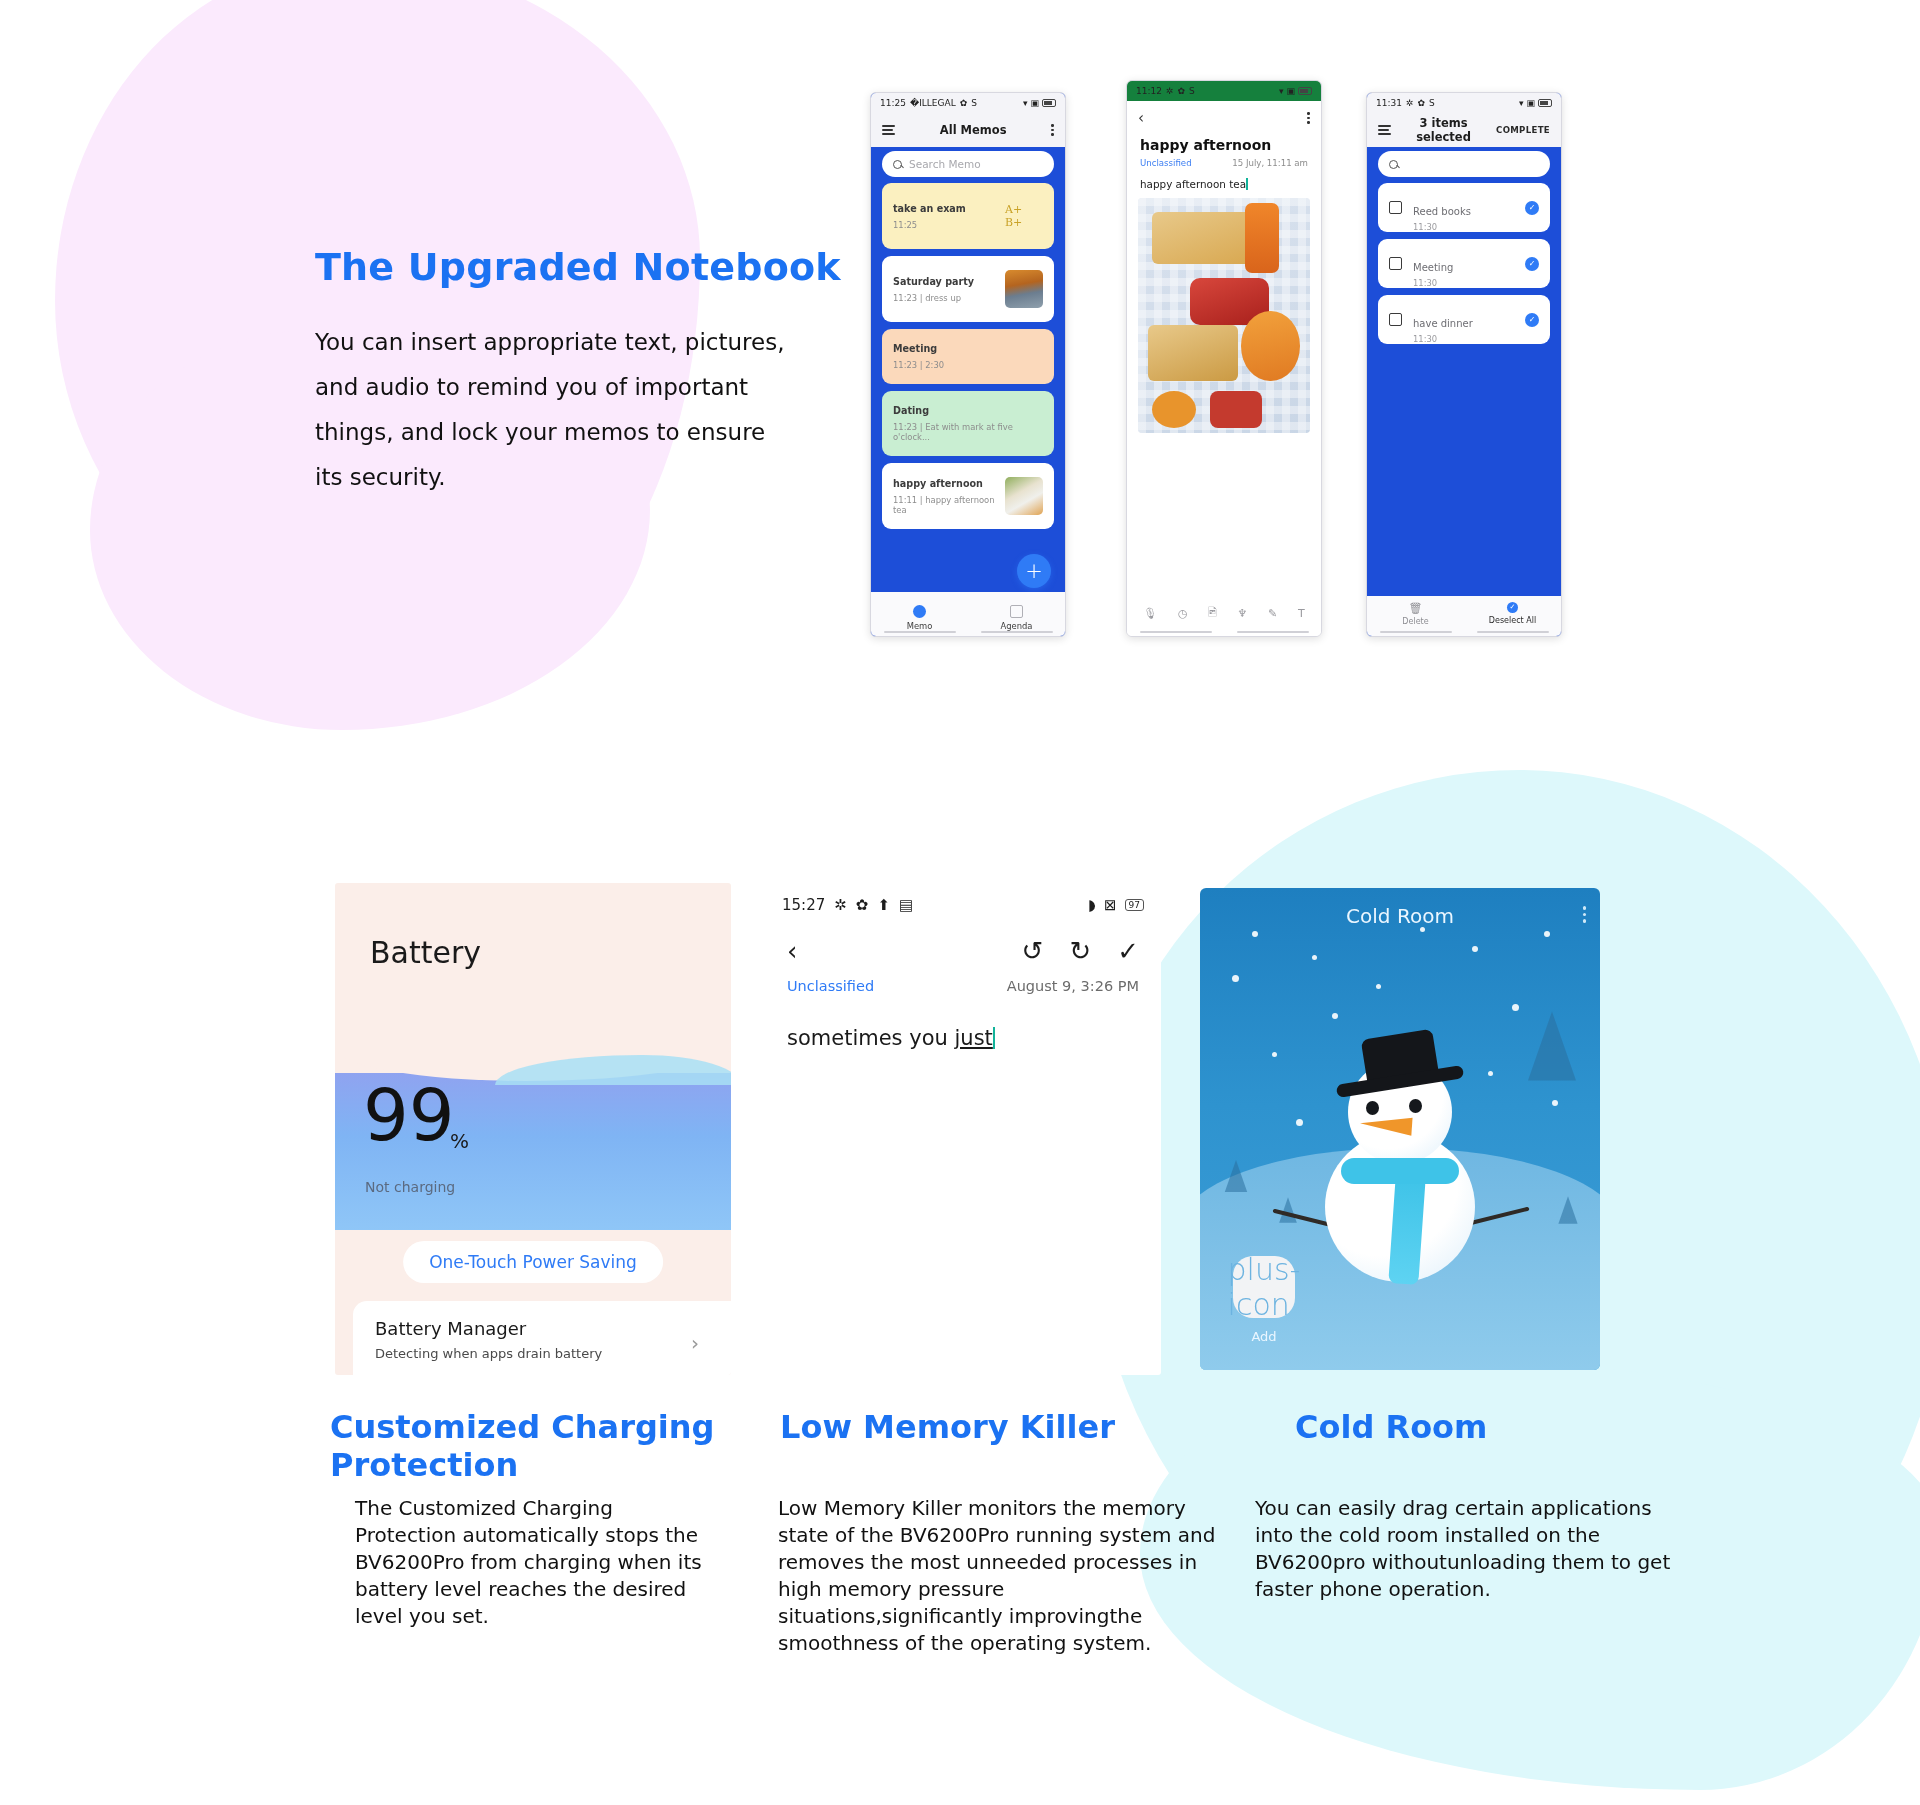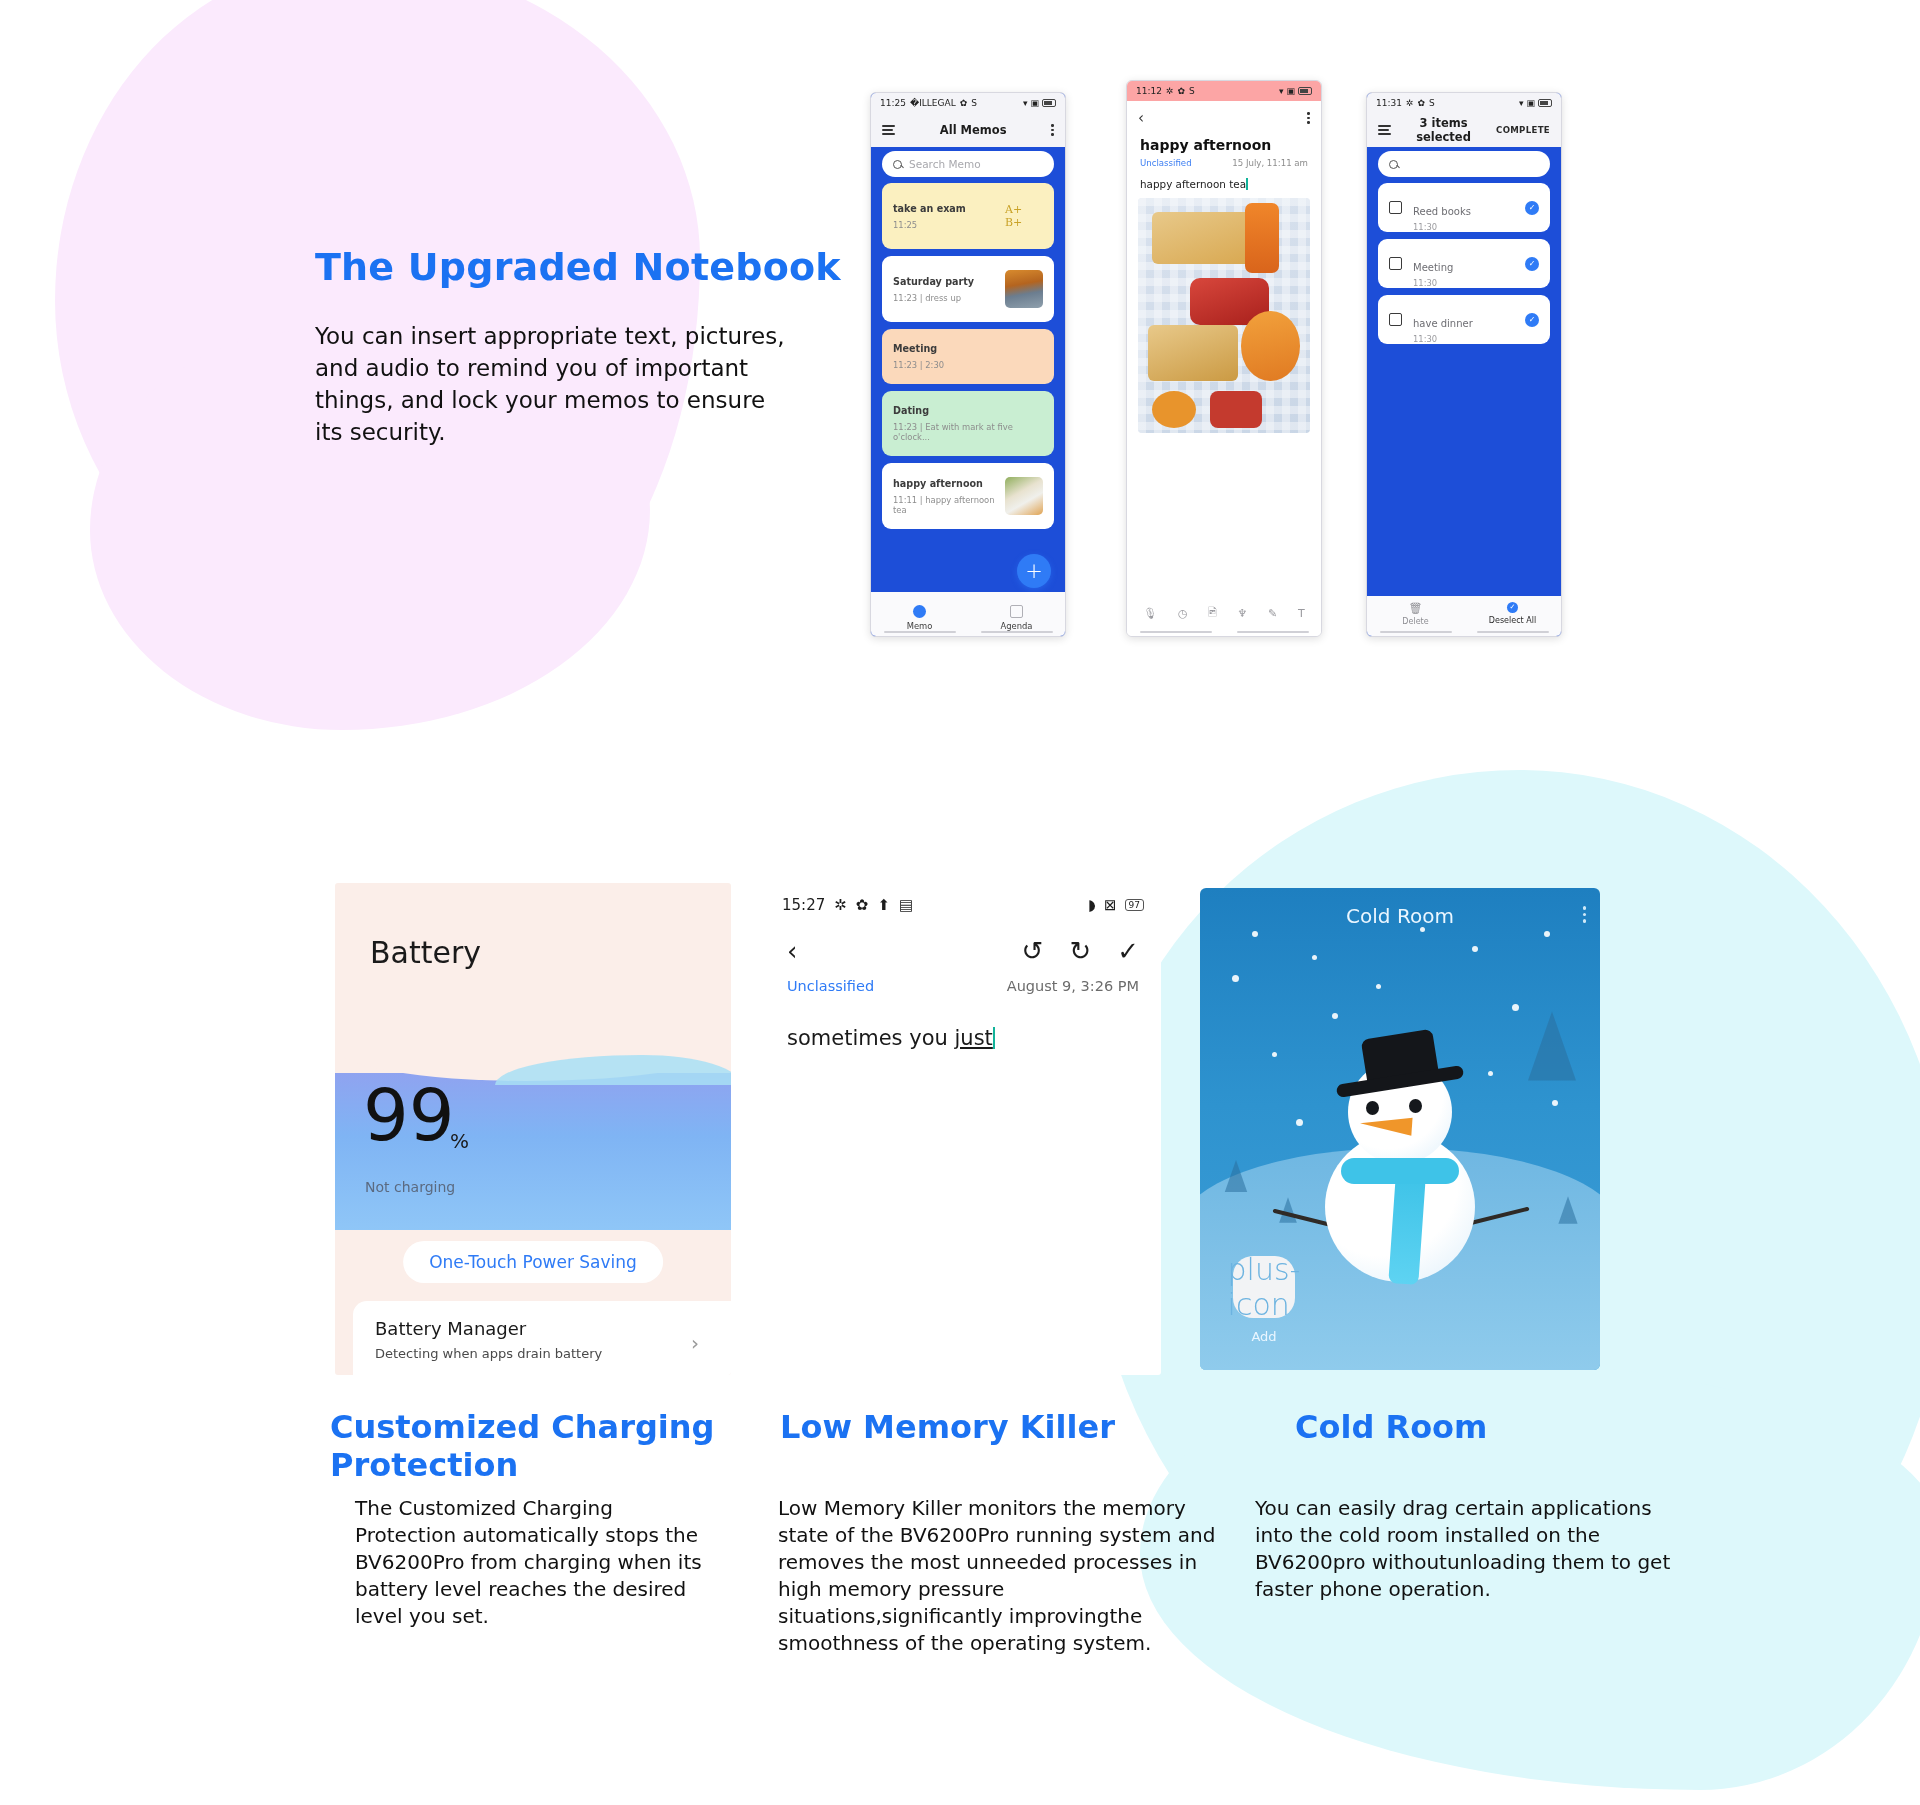--- a/index.html
+++ b/index.html
@@ -38,21 +38,21 @@
   .layer { position: absolute; z-index: 2; }
 
   
   #sec1-title {
     left: 315px; top: 245px; width: 620px;
     font-size: 38px; font-weight: bold; color: #1b72f2;
     letter-spacing: .2px;
   }
   #sec1-body {
     left: 315px; top: 320px; width: 470px;
-    font-size: 23px; line-height: 32px; color: #111;
+    font-size: 23px; line-height: 45px; color: #111;
   }
 
   
   .phone {
     position: absolute; z-index: 3;
     background: #1d4ed8;
     border: 1px solid #d8d8e0;
     border-radius: 6px;
     overflow: hidden;
     box-shadow: 0 2px 9px rgba(0,0,0,.13);
@@ -339,21 +339,21 @@
     </div>
     <div class="home-ind">
         <span></span>
         <span></span>
       </div>
   </div>
 </div>
 
 <div class="phone" id="phone-note" style="left:1126px; top:80px; width:196px; height:557px; background:#fff;">
 
-  <div class="statusbar" style="background:#fca5a5">
+  <div class="statusbar" style="background:#15803d">
     <span>11:12</span>
     <span class="sb-ico">✲</span>
     <span class="sb-ico">✿</span>
     <span class="sb-ico">S</span>
     <span class="sb-right">
       <span class="sb-ico">▾</span>
       <span class="sb-ico">▣</span>
       <span class="battico"></span>
     </span>
   </div>

